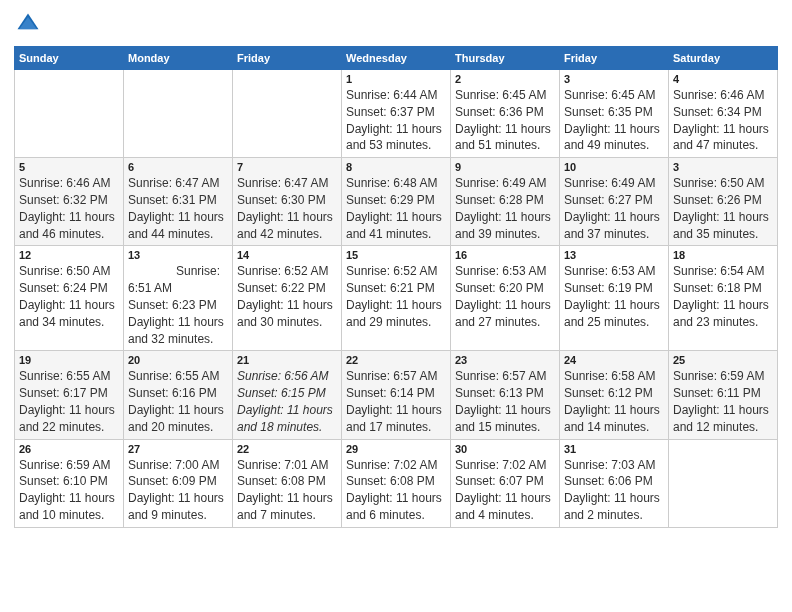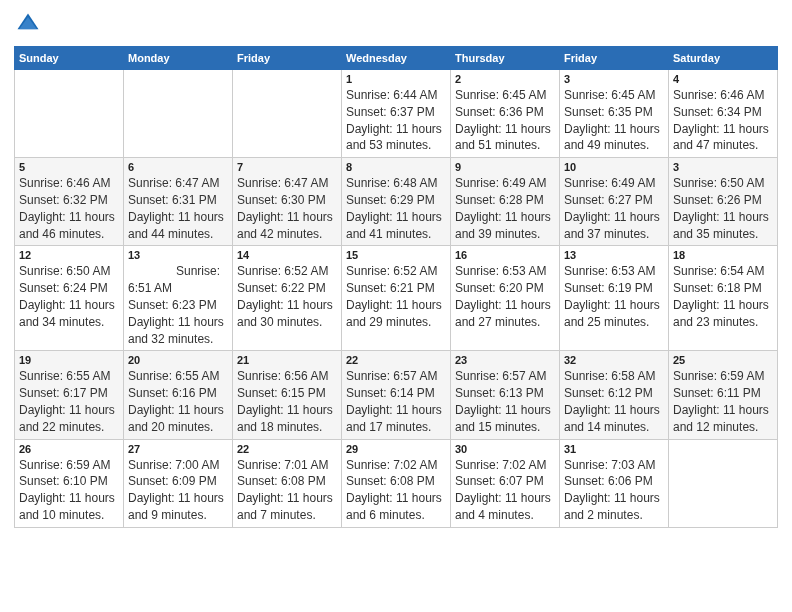--- a/index.html
+++ b/index.html
@@ -220,33 +220,33 @@
         </tr>
         <tr class="row-even">
           <td><span class="day-num">19</span><span class="day-info" style="white-space: pre-line;">Sunrise: 6:55 AM
 Sunset: 6:17 PM
 Daylight: 11 hours
 and 22 minutes.</span></td>
           <td><span class="day-num">20</span><span class="day-info" style="white-space: pre-line;">Sunrise: 6:55 AM
 Sunset: 6:16 PM
 Daylight: 11 hours
 and 20 minutes.</span></td>
-          <td><span class="day-num">21</span><span class="day-info" style="white-space: pre-line;">Sunrise: 6:56 AM
+          <td><span class="day-num">21</span><span class="day-info" style="white-space: pre-line; font-style: italic;">Sunrise: 6:56 AM
 Sunset: 6:15 PM
 Daylight: 11 hours
 and 18 minutes.</span></td>
           <td><span class="day-num">22</span><span class="day-info" style="white-space: pre-line;">Sunrise: 6:57 AM
 Sunset: 6:14 PM
 Daylight: 11 hours
 and 17 minutes.</span></td>
           <td><span class="day-num">23</span><span class="day-info" style="white-space: pre-line;">Sunrise: 6:57 AM
 Sunset: 6:13 PM
 Daylight: 11 hours
 and 15 minutes.</span></td>
-          <td><span class="day-num">32</span><span class="day-info" style="white-space: pre-line;">Sunrise: 6:58 AM
+          <td><span class="day-num">24</span><span class="day-info" style="white-space: pre-line;">Sunrise: 6:58 AM
 Sunset: 6:12 PM
 Daylight: 11 hours
 and 14 minutes.</span></td>
           <td><span class="day-num">25</span><span class="day-info" style="white-space: pre-line;">Sunrise: 6:59 AM
 Sunset: 6:11 PM
 Daylight: 11 hours
 and 12 minutes.</span></td>
         </tr>
         <tr class="row-odd">
           <td><span class="day-num">26</span><span class="day-info" style="white-space: pre-line;">Sunrise: 6:59 AM

